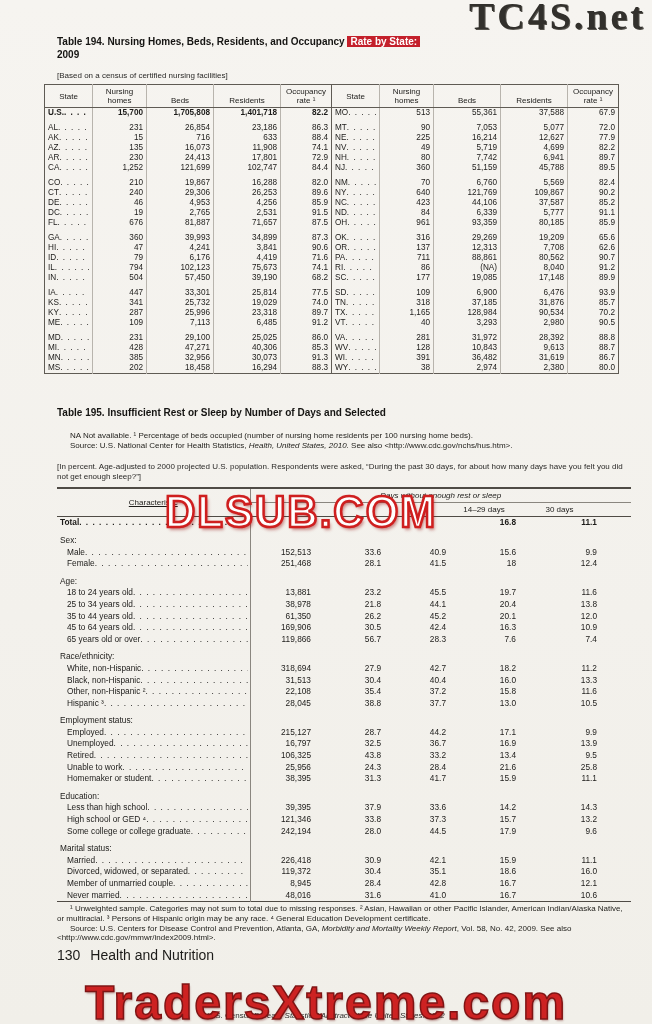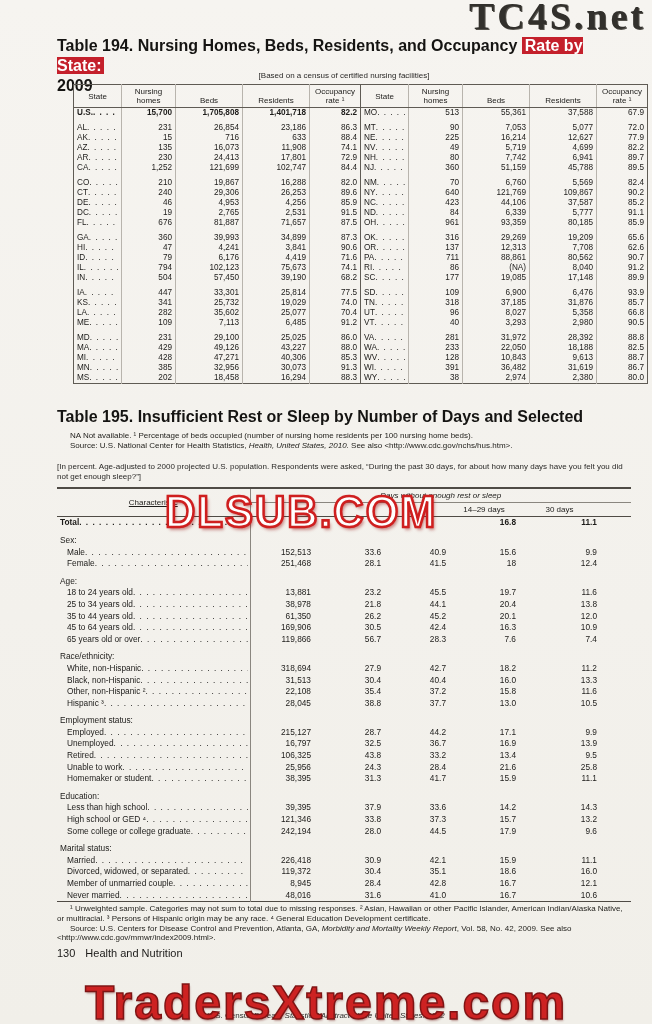--- a/index.html
+++ b/index.html
@@ -23,31 +23,31 @@
     transform:scaleY(1.05);transform-origin:top left;white-space:nowrap;
   }
   .wm-bottom{
     position:absolute;left:50%;top:975px;transform:translateX(-50%);z-index:40;
     font-size:48px;font-weight:bold;letter-spacing:2px;color:#cd2222;
     -webkit-text-stroke:1.5px #7e1414;
     text-shadow:1px 2px 2px rgba(100,10,10,.35);white-space:nowrap;
   }
 
   
-  .t-title{position:absolute;left:57px;width:565px;font-size:16px;font-weight:bold;line-height:1.25;color:#151412;}
+  .t-title{position:absolute;left:57px;width:565px;font-size:10px;font-weight:bold;line-height:1.25;color:#151412;}
   .t194-title{top:36px;}
   .t195-title{top:407px;}
   .red-hl{background:#c4202b;color:#fff;padding:0 3px;}
   .t-sub{position:absolute;left:57px;width:574px;font-size:8px;line-height:1.25;color:#2a2927;}
-  .t194-sub{top:71px;text-align:center;}
+  .t194-sub{top:71px;}
   .t195-sub{top:462px;}
 
   
   #t194{
-    position:absolute;left:73px;top:84px;width:574px;table-layout:fixed;
+    position:absolute;left:44px;top:84px;width:574px;table-layout:fixed;
     border-collapse:collapse;font-size:8.2px;border:1px solid #5f5b54;background:transparent;
   }
   #t194 th{
     font-weight:normal;font-size:8px;text-align:center;vertical-align:bottom;
     padding:2px 1px;line-height:1.15;white-space:pre-line;border-bottom:1px solid #5f5b54;
   }
   #t194 th.th-state{vertical-align:middle;}
   #t194 td{height:10px;line-height:10px;padding:0 3px;overflow:hidden;}
   #t194 td.num{text-align:right;}
   #t194 td,#t194 th{border-left:1px solid #b8b4ad;}
@@ -79,21 +79,21 @@
   .leader.indent{padding-left:7px;}
   .dots{flex:1 1 auto;overflow:hidden;white-space:nowrap;}
   .dots::after{content:" . . . . . . . . . . . . . . . . . . . . . . . . . . . . . . . . . . . . . . . .";letter-spacing:1px;}
   .bold{font-weight:bold;}
 
   
   .notes{position:absolute;left:57px;width:574px;font-size:8px;line-height:1.22;color:#24231f;}
   .t194-notes{top:399px;margin-top:32px;}
   .t195-notes{top:904px;}
   .notes p{margin:0;text-indent:13px;}
-  .page-footer{position:absolute;left:57px;top:947px;font-size:11px;color:#1c1b19;}
+  .page-footer{position:absolute;left:57px;top:947px;font-size:14px;color:#1c1b19;}
   .page-footer .pgnum{margin-right:10px;}
   .bottom-source{position:absolute;left:0;right:0;top:971px;text-align:center;font-size:8px;color:#2a2927;margin-top:40px;}
 </style>
 </head>
 <body>
 
 <div class="page">
 
   <div class="wm-top">TC4S.net</div>
 
@@ -576,38 +576,38 @@
             </div>
           </td>
           <td class="num">318</td>
           <td class="num">37,185</td>
           <td class="num">31,876</td>
           <td class="num">85.7</td>
         </tr>
         <tr>
           <td class="state-cell">
             <div class="leader">
-              <span class="lab">LA</span>
-              <span class="dots"></span>
-            </div>
-          </td>
-          <td class="num">282</td>
-          <td class="num">35,602</td>
-          <td class="num">25,077</td>
-          <td class="num">70.4</td>
-          <td class="state-cell">
-            <div class="leader">
-              <span class="lab">UT</span>
-              <span class="dots"></span>
-            </div>
-          </td>
-          <td class="num">96</td>
-          <td class="num">8,027</td>
-          <td class="num">5,358</td>
-          <td class="num">66.8</td>
+              <span class="lab">KY</span>
+              <span class="dots"></span>
+            </div>
+          </td>
+          <td class="num">287</td>
+          <td class="num">25,996</td>
+          <td class="num">23,318</td>
+          <td class="num">89.7</td>
+          <td class="state-cell">
+            <div class="leader">
+              <span class="lab">TX</span>
+              <span class="dots"></span>
+            </div>
+          </td>
+          <td class="num">1,165</td>
+          <td class="num">128,984</td>
+          <td class="num">90,534</td>
+          <td class="num">70.2</td>
         </tr>
         <tr>
           <td class="state-cell">
             <div class="leader">
               <span class="lab">ME</span>
               <span class="dots"></span>
             </div>
           </td>
           <td class="num">109</td>
           <td class="num">7,113</td>
@@ -650,42 +650,20 @@
           <td class="state-cell">
             <div class="leader">
               <span class="lab">VA</span>
               <span class="dots"></span>
             </div>
           </td>
           <td class="num">281</td>
           <td class="num">31,972</td>
           <td class="num">28,392</td>
           <td class="num">88.8</td>
-        </tr>
-        <tr>
-          <td class="state-cell">
-            <div class="leader">
-              <span class="lab">MA</span>
-              <span class="dots"></span>
-            </div>
-          </td>
-          <td class="num">429</td>
-          <td class="num">49,126</td>
-          <td class="num">43,227</td>
-          <td class="num">88.0</td>
-          <td class="state-cell">
-            <div class="leader">
-              <span class="lab">WA</span>
-              <span class="dots"></span>
-            </div>
-          </td>
-          <td class="num">233</td>
-          <td class="num">22,050</td>
-          <td class="num">18,188</td>
-          <td class="num">82.5</td>
         </tr>
         <tr>
           <td class="state-cell">
             <div class="leader">
               <span class="lab">MI</span>
               <span class="dots"></span>
             </div>
           </td>
           <td class="num">428</td>
           <td class="num">47,271</td>

